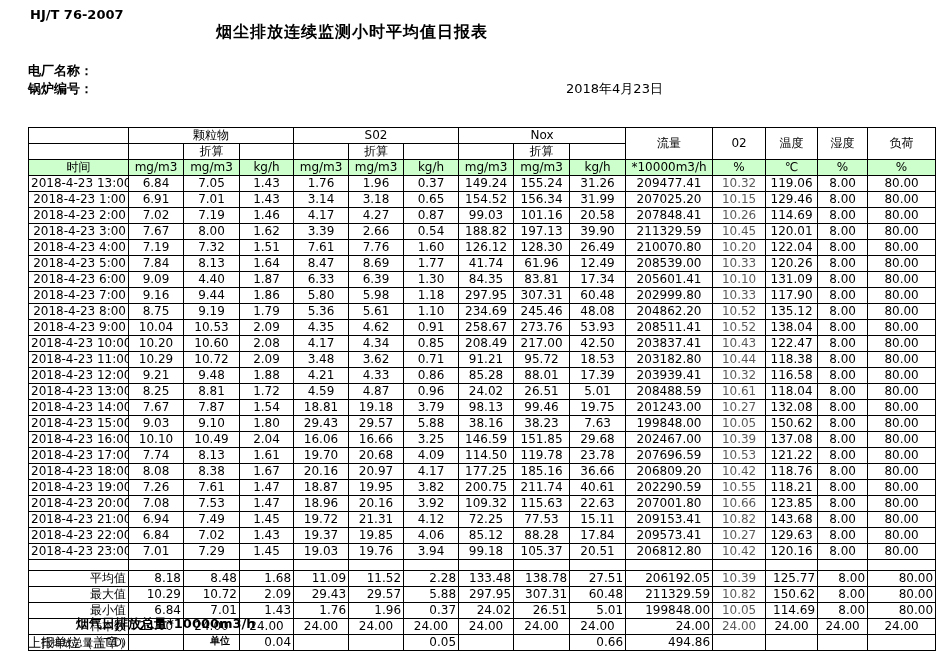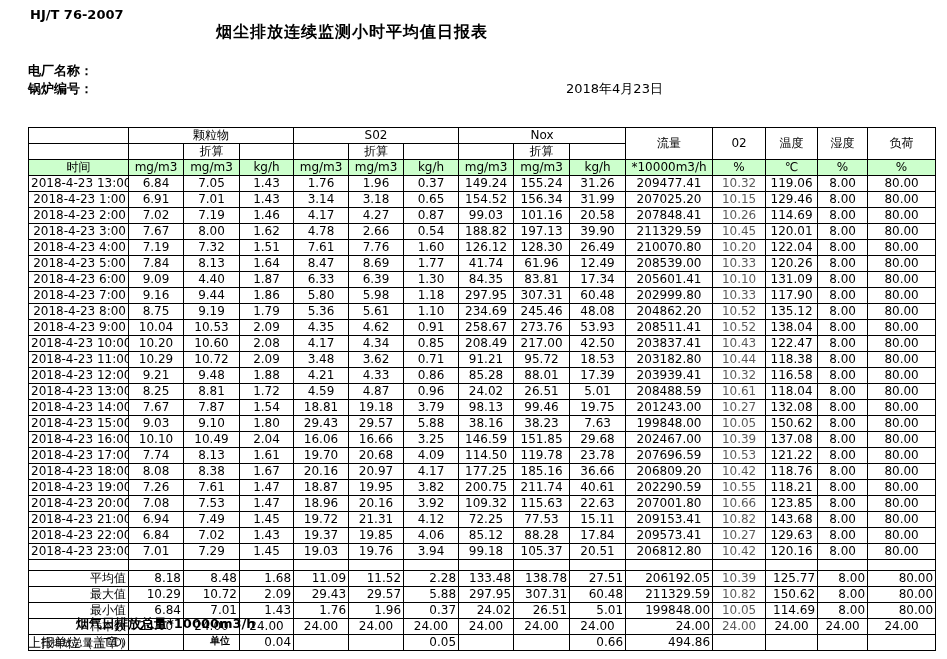--- a/index.html
+++ b/index.html
@@ -156,21 +156,21 @@
         <td class="al-c o2">10.26</td>
         <td class="al-c">114.69</td>
         <td class="al-c">8.00</td>
         <td class="al-c">80.00</td>
       </tr>
       <tr>
         <td class="al-r">2018-4-23 3:00</td>
         <td class="al-c">7.67</td>
         <td class="al-c">8.00</td>
         <td class="al-c">1.62</td>
-        <td class="al-c">4.78</td>
+        <td class="al-c">3.39</td>
         <td class="al-c">2.66</td>
         <td class="al-c">0.54</td>
         <td class="al-c">188.82</td>
         <td class="al-c">197.13</td>
         <td class="al-c">39.90</td>
         <td class="al-c">211329.59</td>
         <td class="al-c o2">10.45</td>
         <td class="al-c">120.01</td>
         <td class="al-c">8.00</td>
         <td class="al-c">80.00</td>

